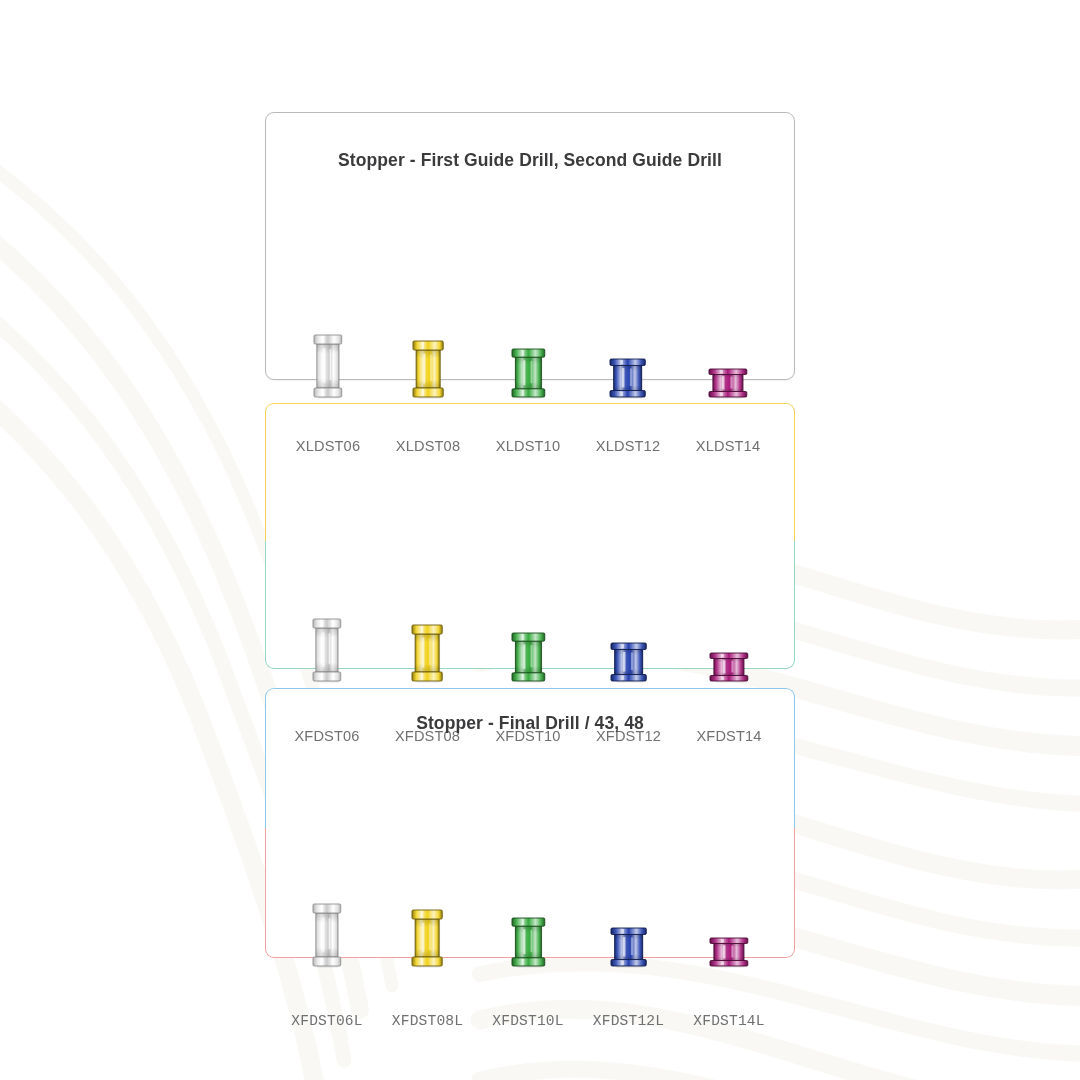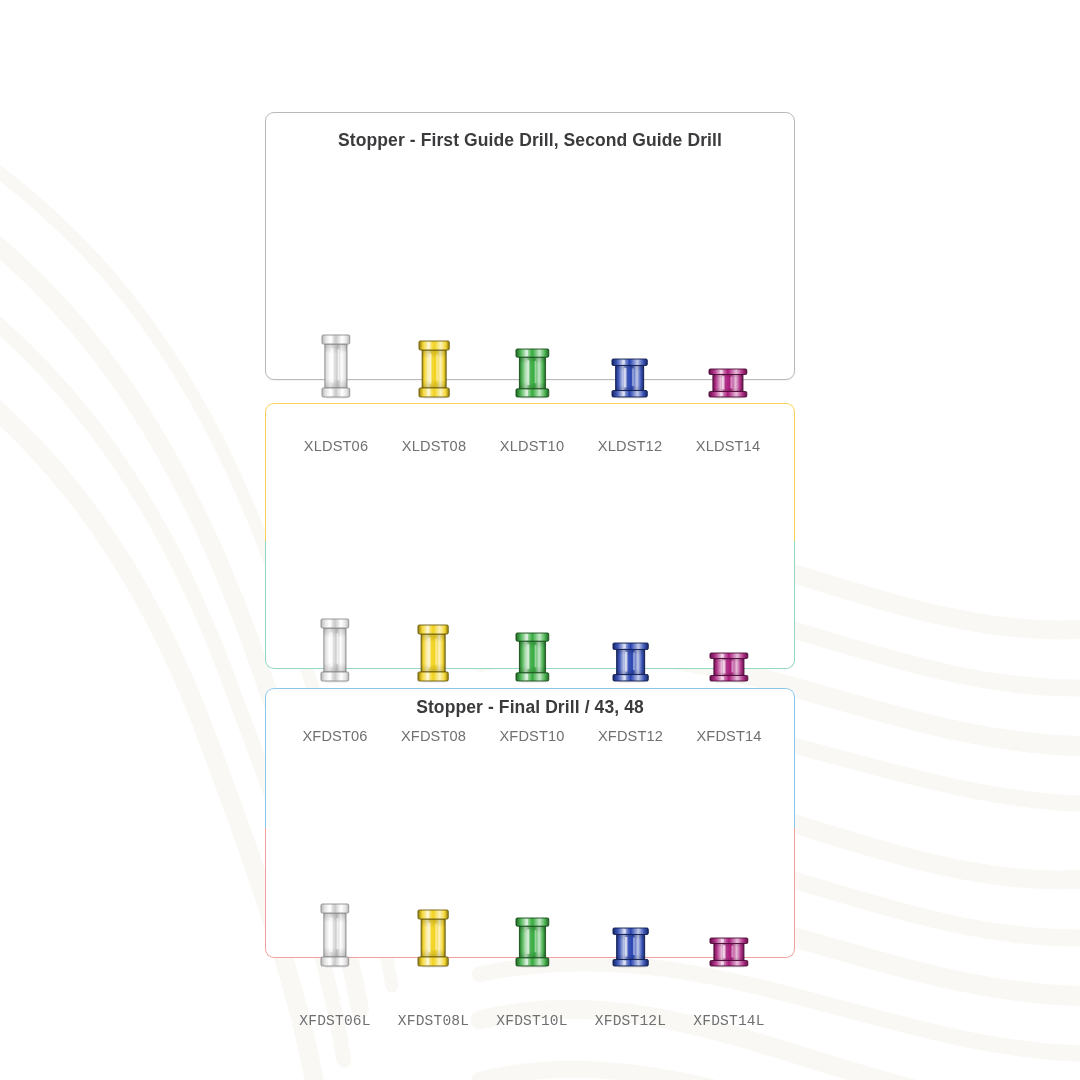--- a/index.html
+++ b/index.html
@@ -100,28 +100,28 @@
     position: absolute;
     left: 0;
     right: 0;
     text-align: center;
     font-size: 17.5px;
     line-height: 22px;
     color: #3b3b3d;
     letter-spacing: .1px;
     white-space: nowrap;
   }
-  #panel-1 .panel-title { top: 16px; }
+  #panel-1 .panel-title { top: 36px; }
   #panel-2 .panel-title { top: 24px; }
-  #panel-3 .panel-title { top: 8px; }
+  #panel-3 .panel-title { top: 24px; }
 
   
   .items-row {
     position: absolute;
-    left: 22px;
+    left: 14px;
     right: 18px;
     display: flex;
     justify-content: space-between;
     align-items: flex-end;
   }
   #panel-1 .items-row { top: 196px; }
   #panel-2 .items-row { top: 190px; }
   #panel-3 .items-row { top: 190px; }
 
   .item {

